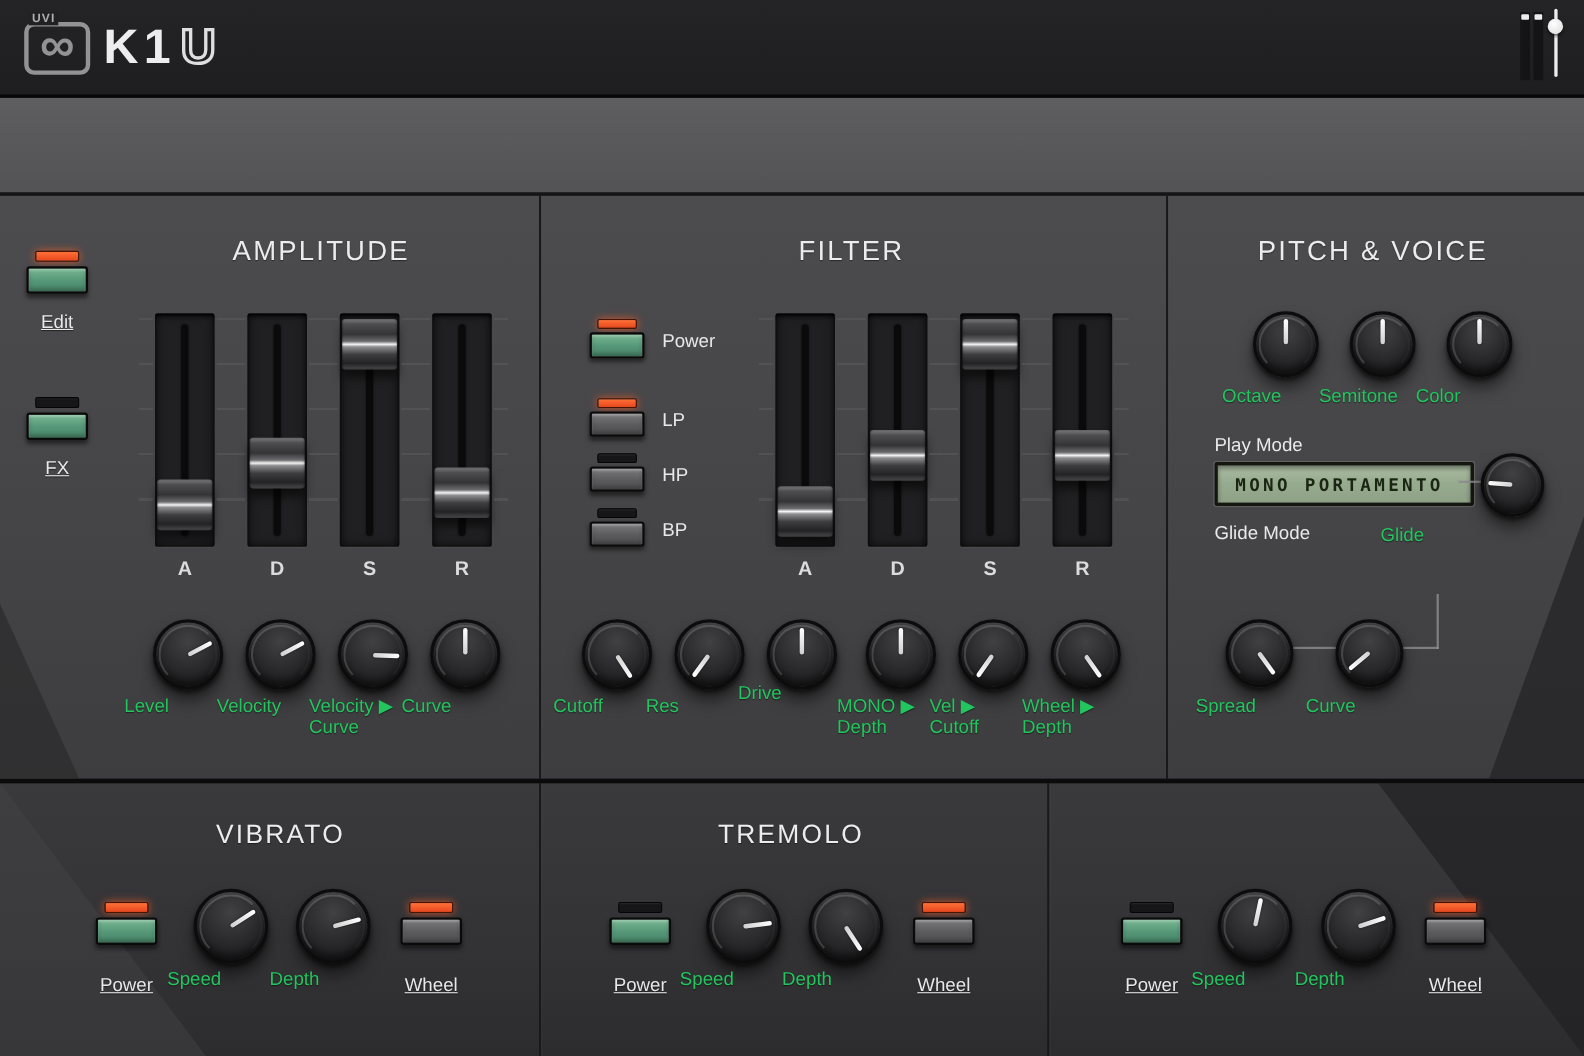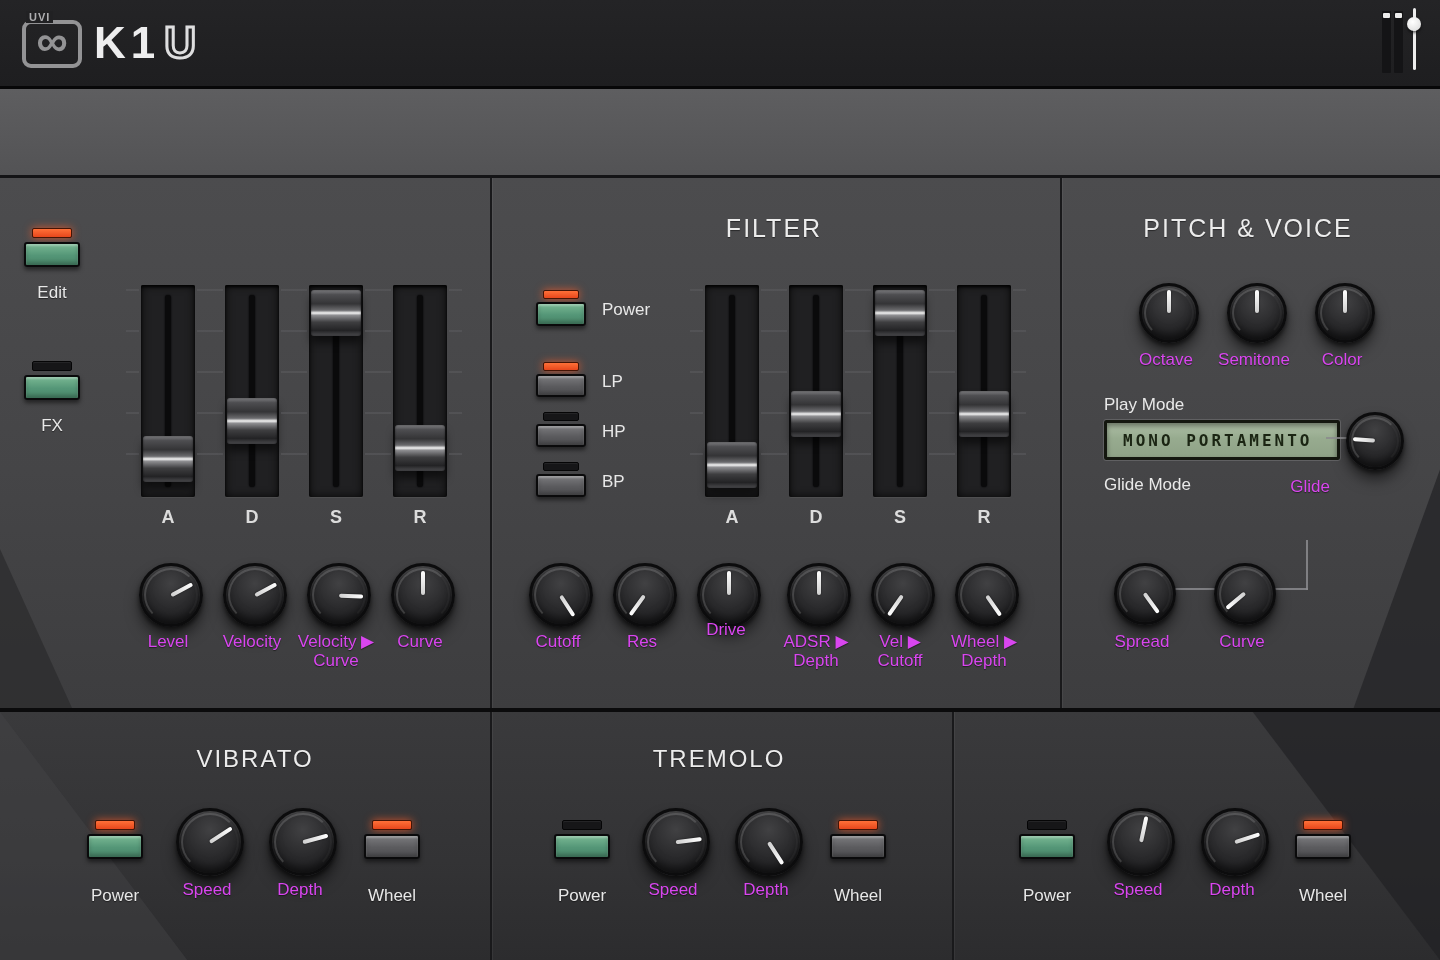--- a/index.html
+++ b/index.html
@@ -44,21 +44,21 @@
   .ctl{position:absolute;width:64px;display:flex;flex-direction:column;align-items:center;}
   .led{width:38px;height:8px;border-radius:2px;background:#161618;border:1px solid #050506;
     box-shadow:inset 0 1px 1px rgba(255,255,255,.07);}
   .ctl[data-on="true"] .led,.fctl[data-on="true"] .led{
     background:linear-gradient(180deg,#ff7038,#e7471c);
     box-shadow:0 0 8px rgba(255,92,40,.75);border-color:#451506;}
   .btn{display:block;width:52px;height:21px;margin-top:4px;border:2px solid #0a0a0b;border-radius:3px;
     box-shadow:0 3px 4px rgba(0,0,0,.5),inset 0 2px 2px rgba(255,255,255,.28),inset 0 -3px 4px rgba(0,0,0,.25);}
   .btn.green{background:linear-gradient(180deg,#79b893,#549677 55%,#4b8a6c);}
   .btn.gray{background:linear-gradient(180deg,#7b7b7e,#5b5b5e 55%,#525255);}
-  .ctl .lbl{margin-top:27px;}
+  .ctl .lbl{margin-top:27px;text-decoration:underline;}
   .ctl.tight .lbl{margin-top:7px;}
   .ctl.mid .lbl{margin-top:16px;}
   .lbl{font-size:17px;color:#e8e8e8;text-shadow:0 1px 1px rgba(0,0,0,.5);}
 
   
   .fctl{position:absolute;left:537px;width:48px;display:flex;flex-direction:column;align-items:center;}
   .fctl .led{width:34px;height:7px;}
   .fctl .btn{width:46px;height:19px;margin-top:3px;}
   .sidelbl{position:absolute;left:602px;font-size:17px;color:#e8e8e8;}
 
@@ -84,21 +84,21 @@
   
   .knob{position:absolute;border-radius:50%;
     background:radial-gradient(circle at 50% 30%,#414143 0%,#2b2b2d 48%,#19191b 100%);
     border:3px solid #0c0c0d;
     box-shadow:0 10px 14px rgba(0,0,0,.5),0 3px 4px rgba(0,0,0,.55),inset 0 2px 2px rgba(255,255,255,.10),inset 0 -5px 8px rgba(0,0,0,.55);}
   .knob::after{content:"";position:absolute;inset:2px;border-radius:50%;
     border:2px solid rgba(255,255,255,.16);border-bottom-color:transparent;border-right-color:rgba(255,255,255,.04);}
   .ptr{position:absolute;left:50%;bottom:50%;width:3.5px;height:42%;margin-left:-1.75px;border-radius:2px;
     background:linear-gradient(180deg,#ffffff,#cfcfcf);transform-origin:50% 100%;
     transform:rotate(calc(var(--angle) * 1deg));box-shadow:0 0 2px rgba(0,0,0,.6);}
-  .klabel{position:absolute;width:110px;text-align:center;font-size:17px;color:#d946ef;line-height:19px;
+  .klabel{position:absolute;width:110px;font-size:17px;color:#22c55e;line-height:19px;
     text-shadow:0 1px 1px rgba(0,0,0,.5);}
   .klabel span{display:block;}
 
   
   .plabel{position:absolute;font-size:17px;color:#e9e9e9;}
   .lcd{position:absolute;width:214px;height:34px;border:3px solid #14170f;border-radius:2px;
     outline:1px solid #606062;background:linear-gradient(180deg,#aebfa5,#97ab8f 45%,#8fa287);
     box-shadow:inset 0 3px 5px rgba(0,0,0,.4);display:flex;align-items:center;padding-left:16px;
     font-family:"DejaVu Sans Mono","Liberation Mono",monospace;font-weight:bold;font-size:16px;
     letter-spacing:3px;color:#1b2513;}
@@ -145,20 +145,21 @@
   </div>
   <div class="row" id="hr2"></div>
 
   <div class="row" id="mainrow">
     <div class="wedge" style="left:0;top:0;width:1440px;height:530px;background:#2c2c2e;opacity:.75;clip-path:polygon(0 70%,5% 100%,0 100%)"></div>
     <div class="wedge" style="left:0;top:0;width:1440px;height:530px;background:#262628;opacity:.8;clip-path:polygon(100% 55%,100% 100%,94% 100%)"></div>
   </div>
   <div class="vdiv" style="left:490px;top:178px;height:530px"></div>
   <div class="vdiv" style="left:1060px;top:178px;height:530px"></div>
 
+  <div class="title" style="left:122px;top:214px">AMPLITUDE</div>
   <div class="ctl mid" style="left:20px;top:228px" data-on="true">
     <i class="led"></i>
     <b class="btn green"></b>
     <span class="lbl">Edit</span>
   </div>
   <div class="ctl mid" style="left:20px;top:361px" data-on="false">
     <i class="led"></i>
     <b class="btn green"></b>
     <span class="lbl">FX</span>
   </div>
@@ -274,21 +275,21 @@
   <div class="klabel" style="left:503px;top:632px">
       <span>Cutoff</span>
     </div>
   <div class="klabel" style="left:587px;top:632px">
       <span>Res</span>
     </div>
   <div class="klabel" style="left:671px;top:620px">
       <span>Drive</span>
     </div>
   <div class="klabel" style="left:761px;top:632px">
-      <span>ADSR ▶</span>
+      <span>MONO ▶</span>
       <span>Depth</span>
     </div>
   <div class="klabel" style="left:845px;top:632px">
       <span>Vel ▶</span>
       <span>Cutoff</span>
     </div>
   <div class="klabel" style="left:929px;top:632px">
       <span>Wheel ▶</span>
       <span>Depth</span>
     </div>

